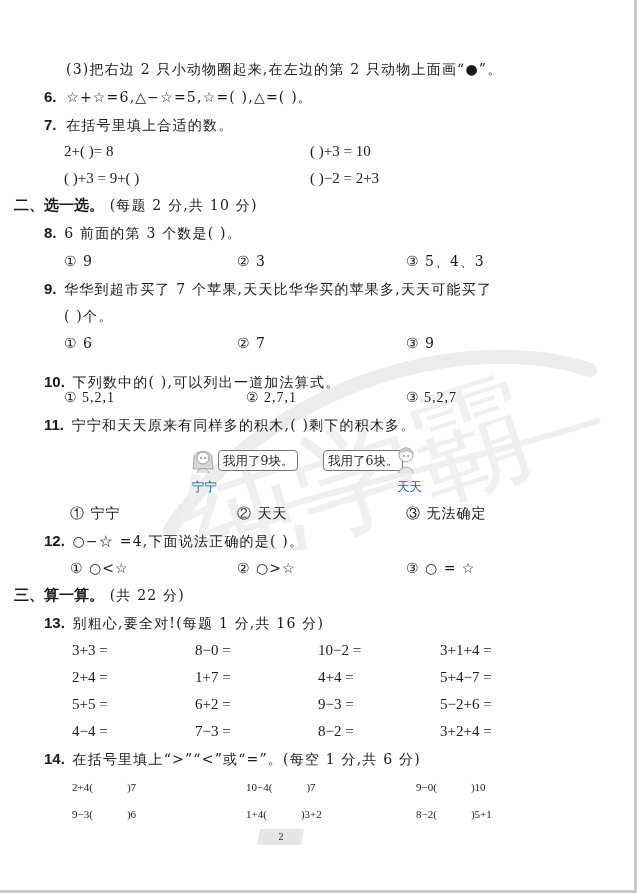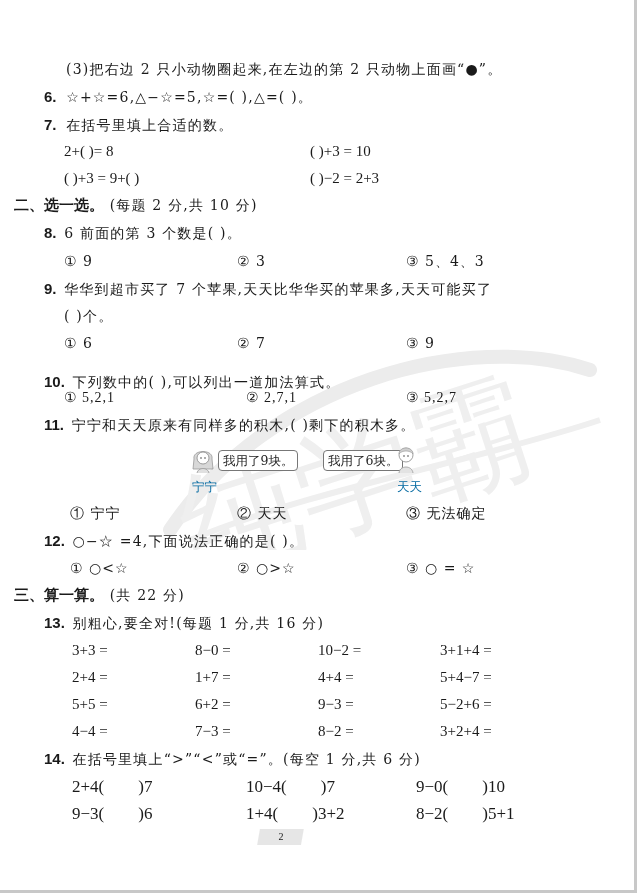--- a/index.html
+++ b/index.html
@@ -9,21 +9,21 @@
   }
   .page-edge-right { position:absolute; right:0; top:0; width:3px; height:893px; background:#c8c8c8; }
   .page-edge-bottom { position:absolute; left:0; bottom:0; width:637px; height:3px; background:#c8c8c8; }
   .line { position:absolute; white-space:nowrap; font-size:14px; letter-spacing:1.2px; line-height:20px; }
   .qnum { font-family:"Liberation Sans", sans-serif; font-weight:bold; font-size:15px; letter-spacing:0; }
   .sec { font-family:"Liberation Sans", sans-serif; font-weight:bold; font-size:15px; letter-spacing:0; }
   .num { font-family:"Liberation Serif", serif; font-size:15px; letter-spacing:0.3px; }
   .blank { display:inline-block; width:34px; }
   .opt { position:absolute; white-space:nowrap; font-size:14px; line-height:20px; letter-spacing:1px; }
   .calc { position:absolute; white-space:nowrap; font-family:"Liberation Serif", serif; font-size:15px; line-height:20px; }
-  .cmp { position:absolute; white-space:nowrap; font-family:"Liberation Serif", serif; font-size:17px; line-height:20px;text-align:right; }
+  .cmp { position:absolute; white-space:nowrap; font-family:"Liberation Serif", serif; font-size:11px; line-height:20px;text-align:right; }
   .watermark { position:absolute; left:150px; top:340px; width:460px; height:210px; pointer-events:none; }
   .bubble { position:absolute; border:1px solid #777; border-radius:4px; padding:0 4px; font-size:12.5px; line-height:19px; background:#fff; color:#222; }
   .char-label { position:absolute; font-size:12.5px; color:#0369a1; }
   .page-num { position:absolute; left:255px; top:829px; width:52px; height:16px; background:linear-gradient(100deg, transparent 0 8%, #e6e6e6 10% 88%, transparent 90%); font-size:10px; text-align:center; line-height:16px; font-family:"Liberation Serif", serif; }
 </style>
 </head>
 <body>
 
 <div class="page-edge-right"></div>
 <div class="page-edge-bottom"></div>

